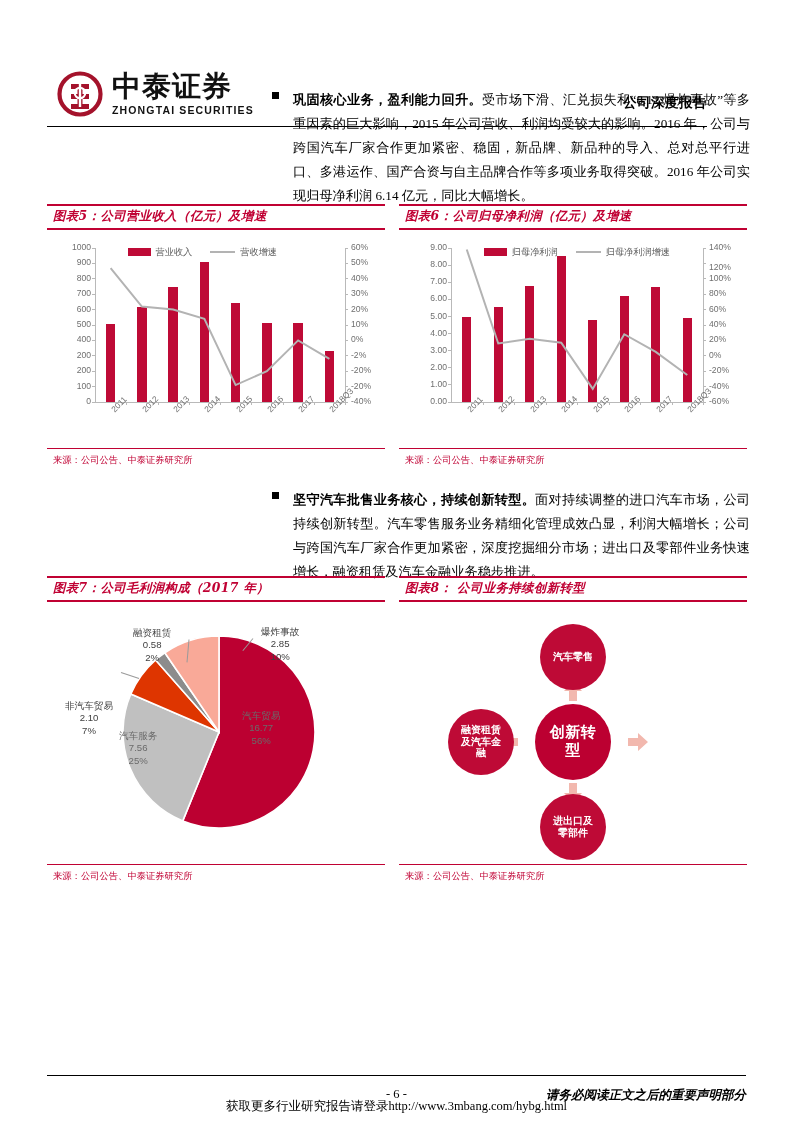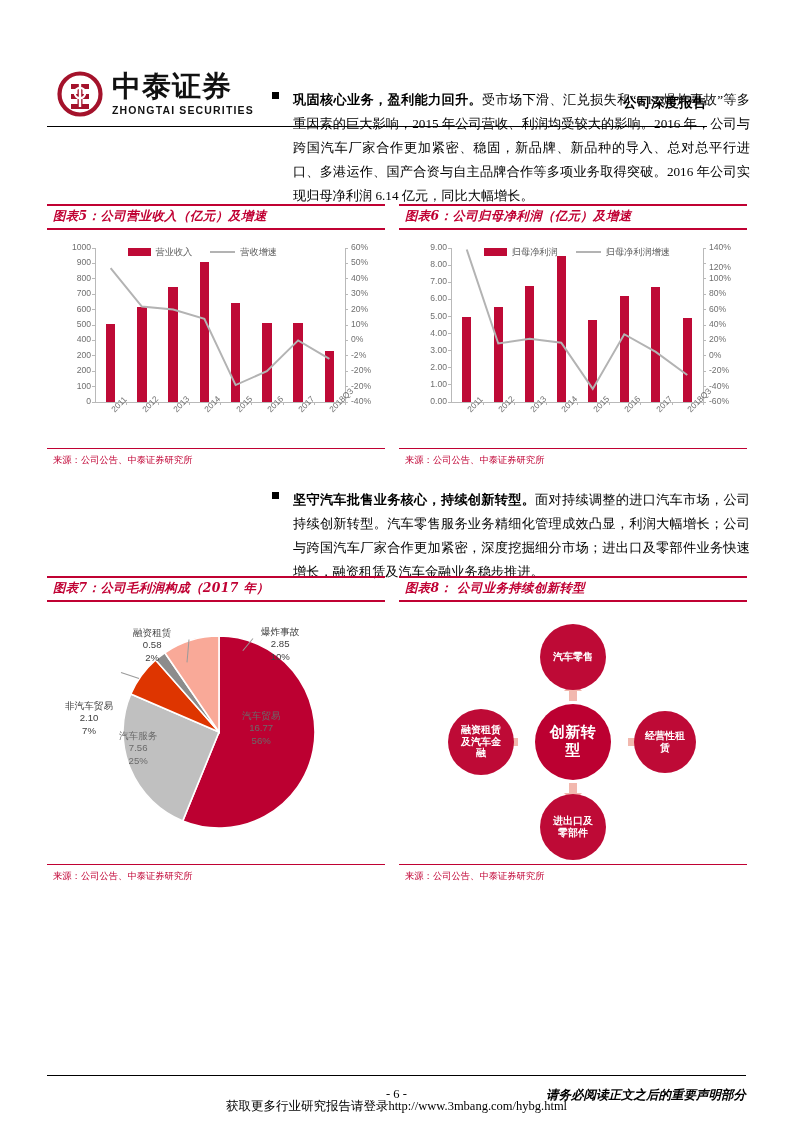--- a/index.html
+++ b/index.html
@@ -358,23 +358,20 @@
           </svg>
           <svg width="22" height="22" style="position:absolute;left:163px;top:180px;transform:rotate(180deg);">
             <path d="M11 1 L20 11 L15 11 L15 21 L7 21 L7 11 L2 11 Z" fill="#F2B8AE"></path>
           </svg>
           <svg width="22" height="22" style="position:absolute;left:98px;top:129px;transform:rotate(270deg);">
             <path d="M11 1 L20 11 L15 11 L15 21 L7 21 L7 11 L2 11 Z" fill="#F2B8AE"></path>
           </svg>
           <div class="node sat" style="left:141px;top:22px;width:66px;height:66px;">
             <span style="display:block;width:48px;">汽车零售</span>
           </div>
-          <div class="node sat" style="left:235px;top:109px;width:62px;height:62px;">
-            <span style="display:block;width:44px;">经营性租赁</span>
-          </div>
           <div class="node sat" style="left:141px;top:192px;width:66px;height:66px;">
             <span style="display:block;width:48px;">进出口及零部件</span>
           </div>
           <div class="node sat" style="left:49px;top:107px;width:66px;height:66px;">
             <span style="display:block;width:48px;">融资租赁及汽车金融</span>
           </div>
         </div>
     </div>
     <div class="fig-rule-bottom"></div>
     <div class="fig-src">来源：公司公告、中泰证券研究所</div>

